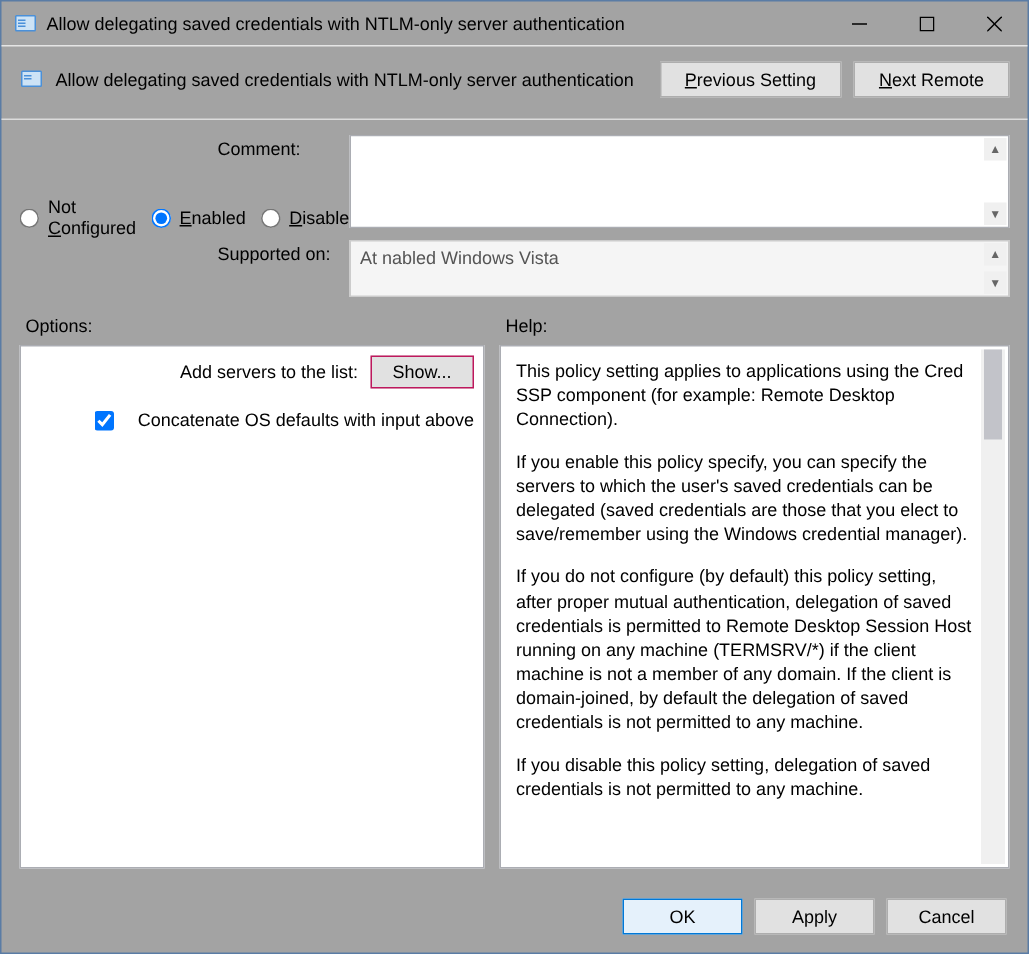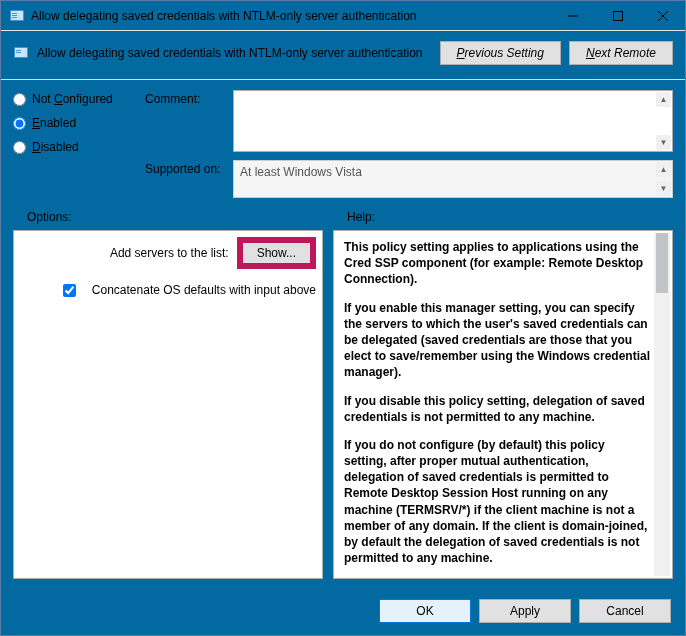--- a/index.html
+++ b/index.html
@@ -1,50 +1,50 @@
 <!DOCTYPE html>
 <html><head>
 <meta charset="utf-8">
 <style>
   * { box-sizing: border-box; font-family: "Segoe UI", Tahoma, sans-serif; font-size: 12px; }
   body { margin: 0; background: #fff; color: #000; }
-  .window { width: 686px; height: 636px; border: 1px solid #5a7ca5; display: flex; flex-direction: column; background: #0369a1; }
+  .window { width: 686px; height: 636px; border: 1px solid #5a7ca5; display: flex; flex-direction: column; background: #a3a3a3; }
   .titlebar { height: 30px; display: flex; align-items: center; padding: 0 0 0 8px; border-bottom: 1px solid #e5e5e5; }
   .titlebar .icon { width: 16px; height: 16px; margin-right: 6px; }
   .titlebar .title { flex: 1; font-size: 12px; }
   .winbtn { width: 45px; height: 29px; display: flex; align-items: center; justify-content: center; }
   .header-row { display: flex; align-items: center; padding: 10px 12px 14px 12px; gap: 8px; border-bottom: 1px solid #dcdcdc; }
   .header-row .hicon { width: 16px; height: 16px; }
   .header-row .htitle { flex: 1; font-size: 12px; }
-  .header-row button { padding: 4px 16px; background: #e1e1e1; border: 1px solid #adadad; font-style: italic; }
+  .header-row button { padding: 4px 16px; background: #e1e1e1; border: 1px solid #adadad; }
   .config { display: flex; padding: 10px 12px 8px 12px; gap: 12px; }
-  .radios { width: 120px; display: flex; flex-direction: column; gap: 10px; padding-top: 2px; }
+  .radios { width: 120px; display: flex; flex-direction: row; gap: 10px; padding-top: 2px; }
   .radios label { display: flex; align-items: center; gap: 6px; cursor: pointer; }
   .fields { flex: 1; display: flex; flex-direction: column; gap: 8px; }
   .frow { display: flex; gap: 8px; align-items: flex-start; }
   .flabel { width: 80px; text-align: left; padding-top: 2px; }
   .comment-box { flex: 1; height: 62px; border: 1px solid #abadb3; background: #fff; position: relative; }
   .supported-box { flex: 1; height: 38px; border: 1px solid #cccccc; background: #f5f5f5; padding: 4px 6px; color: #555; position: relative; }
   .mini-scroll-up, .mini-scroll-down { position: absolute; right: 1px; width: 15px; height: 15px; background: #f0f0f0; display:flex; align-items:center; justify-content:center; font-size:8px; color:#666; }
   .mini-scroll-up { top: 1px; }
   .mini-scroll-down { bottom: 1px; }
-  .labels-row { display: flex; padding: 0 26px; margin-top: 4px; }
+  .labels-row { display: flex; padding: 0 16px; margin-top: 4px; }
   .labels-row .left { width: 320px; }
   .panes { display: flex; gap: 10px; padding: 6px 12px 10px 12px; flex: 1; min-height: 0; }
   .pane { border: 1px solid #abadb3; background: #fff; overflow: hidden; position: relative; }
   .options-pane { width: 310px; padding: 6px; display: flex; flex-direction: column; gap: 14px; align-items: flex-end; }
   .opt-row { display: flex; align-items: center; gap: 8px; }
-  .opt-row button { padding: 3px 14px; background: #e1e1e1; border: 6px solid #be185d; }
+  .opt-row button { padding: 3px 14px; background: #e1e1e1; border: 1px solid #be185d; }
   .chk-row { display: flex; align-items: center; gap: 16px; margin-left: 40px; }
   .help-pane { flex: 1; padding: 8px 22px 8px 10px; overflow-y: auto; line-height: 1.35; }
-  .help-pane p { margin: 0 0 12px 0; font-weight: bold; }
+  .help-pane p { margin: 0 0 12px 0; }
   .scrollbar { position: absolute; top: 2px; right: 2px; width: 16px; height: calc(100% - 4px); background: #f0f0f0; }
   .scrollbar .thumb { position: absolute; top: 0; left: 2px; width: 12px; height: 60px; background: #c2c3c9; }
   .footer { display: flex; justify-content: flex-end; gap: 8px; padding: 10px 14px 12px 14px; }
-  .footer button { width: 92px; padding: 4px 0; background: #e1e1e1; border: 1px solid #adadad; }
+  .footer button { width: 80px; padding: 4px 0; background: #e1e1e1; border: 1px solid #adadad; }
   .footer button.primary { border: 1px solid #0078d7; background: #e5f1fb; }
   u.ak { text-decoration: underline; }
   input[type=radio], input[type=checkbox] { margin: 0; }
   textarea { resize: none; border: none; width: 100%; height: 100%; padding: 4px; font-family: inherit; font-size: 12px; outline: none; }
 </style>
 </head>
 <body>
 
 <div class="window">
 
@@ -111,21 +111,21 @@
         <div class="flabel">Comment:</div>
         <div class="comment-box">
           <textarea style=""></textarea>
           <div class="mini-scroll-up">▲</div>
           <div class="mini-scroll-down">▼</div>
         </div>
       </div>
       <div class="frow">
         <div class="flabel">Supported on:</div>
         <div class="supported-box">
-          <span>At least Windows Vista</span>
+          <span>At nabled Windows Vista</span>
           <div class="mini-scroll-up">▲</div>
           <div class="mini-scroll-down">▼</div>
         </div>
       </div>
     </div>
   </div>
 
   <div class="labels-row">
     <div class="left">Options:</div>
     <div>Help:</div>
@@ -137,23 +137,23 @@
         <span>Add servers to the list:</span>
         <button>Show...</button>
       </div>
       <label class="chk-row">
         <input type="checkbox" checked="" style="">
         <span>Concatenate OS defaults with input above</span>
       </label>
     </div>
     <div class="pane help-pane">
       <p>This policy setting applies to applications using the Cred SSP component (for example: Remote Desktop Connection).</p>
-      <p>If you enable this manager setting, you can specify the servers to which the user's saved credentials can be delegated (saved credentials are those that you elect to save/remember using the Windows credential manager).</p>
+      <p>If you enable this policy specify, you can specify the servers to which the user's saved credentials can be delegated (saved credentials are those that you elect to save/remember using the Windows credential manager).</p>
+      <p>If you do not configure (by default) this policy setting, after proper mutual authentication, delegation of saved credentials is permitted to Remote Desktop Session Host running on any machine (TERMSRV/*) if the client machine is not a member of any domain. If the client is domain-joined, by default the delegation of saved credentials is not permitted to any machine.</p>
       <p>If you disable this policy setting, delegation of saved credentials is not permitted to any machine.</p>
-      <p>If you do not configure (by default) this policy setting, after proper mutual authentication, delegation of saved credentials is permitted to Remote Desktop Session Host running on any machine (TERMSRV/*) if the client machine is not a member of any domain. If the client is domain-joined, by default the delegation of saved credentials is not permitted to any machine.</p>
       <div class="scrollbar">
         <div class="thumb"></div>
       </div>
     </div>
   </div>
 
   <div class="footer">
     <button class="primary">OK</button>
     <button>Apply</button>
     <button>Cancel</button>

